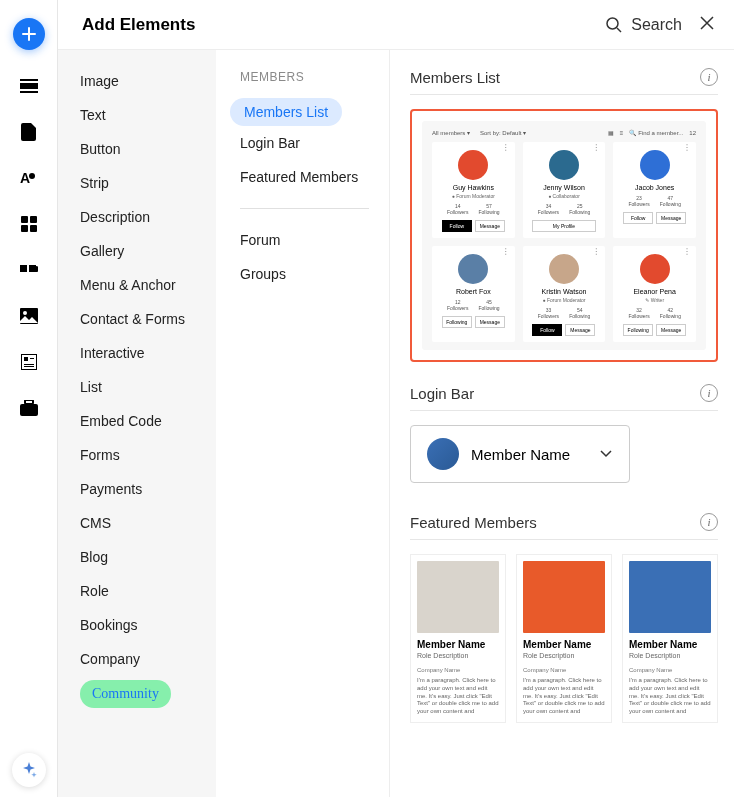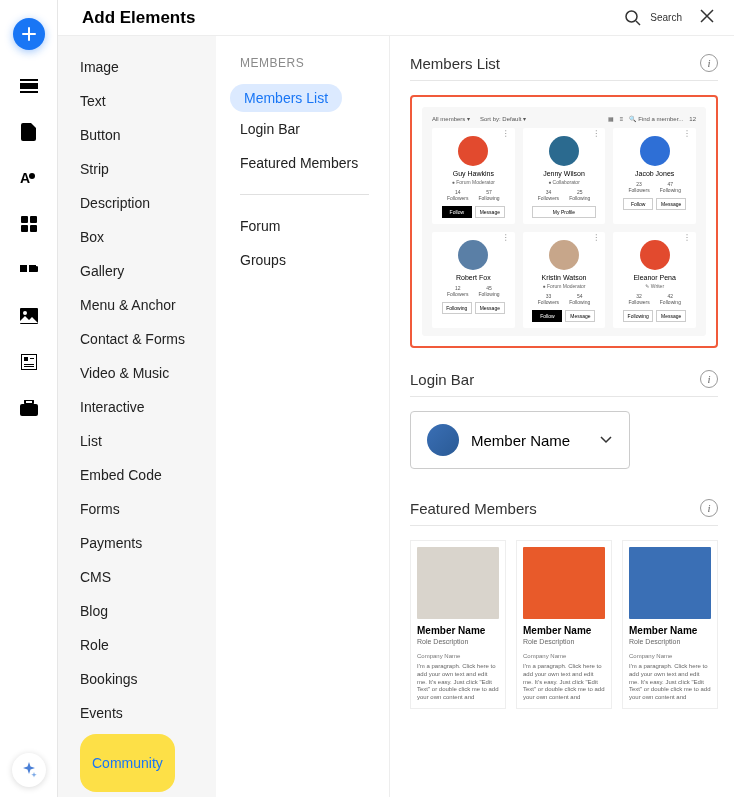--- a/index.html
+++ b/index.html
@@ -6,32 +6,32 @@
     body { font-family: -apple-system, BlinkMacSystemFont, "Segoe UI", Arial, sans-serif; width: 734px; height: 797px; overflow: hidden; display: flex; background: #fff; color: #000; }
     
     
     .icon-rail { width: 58px; background: #fff; border-right: 1px solid #e6e6e6; display: flex; flex-direction: column; align-items: center; padding-top: 18px; gap: 26px; position: relative; }
     .rail-plus { width: 32px; height: 32px; border-radius: 50%; background: #1976f5; display: flex; align-items: center; justify-content: center; color: #fff; box-shadow: 0 2px 8px rgba(25,118,245,0.4); }
     .rail-icon { width: 20px; height: 20px; display: flex; align-items: center; justify-content: center; color: #000; }
     .rail-spark { position: absolute; bottom: 10px; left: 12px; width: 34px; height: 34px; border-radius: 50%; background: #fff; box-shadow: 0 1px 6px rgba(0,0,0,0.15); display: flex; align-items: center; justify-content: center; }
 
     
     .panel { flex: 1; display: flex; flex-direction: column; }
-    .panel-header { height: 36px; display: flex; align-items: center; padding: 0 20px 0 24px; justify-content: space-between; border-bottom: 1px solid #ededed; }
+    .panel-header { height: 50px; display: flex; align-items: center; padding: 0 20px 0 24px; justify-content: space-between; border-bottom: 1px solid #ededed; }
     .panel-title { font-size: 17px; font-weight: 700; }
     .header-right { display: flex; align-items: center; gap: 18px; }
-    .search-group { display: flex; align-items: center; gap: 8px; color: #333; font-size: 10px; cursor: pointer; }
+    .search-group { display: flex; align-items: center; gap: 8px; color: #333; font-size: 16px; cursor: pointer; }
     .close-btn { cursor: pointer; }
 
     .panel-body { flex: 1; display: flex; overflow: hidden; }
 
     
     .cat-col { width: 158px; background: #f6f6f6; padding: 14px 0; overflow-y: auto; }
     .cat-item { padding: 9px 22px; font-size: 14px; color: #222; cursor: pointer; }
-    .cat-item.active { background: #fde047; color: #1976f5; border-radius: 16px; margin: 0 12px; padding: 21px 12px; display: inline-block; }
+    .cat-item.active { background: #86efac; color: #1976f5; border-radius: 16px; margin: 0 12px; padding: 6px 12px; display: inline-block; font-family: Liberation Serif, serif; }
     .cat-active-wrap { padding: 4px 10px; }
 
     
     .sub-col { width: 174px; padding: 20px 0 20px 24px; border-right: 1px solid #ededed; }
     .sub-heading { font-size: 12px; color: #8a8a8a; letter-spacing: 0.5px; margin-bottom: 14px; }
     .sub-item { font-size: 14px; padding: 9px 0; color: #222; cursor: pointer; }
     .sub-item.active { background: #dceaff; color: #1976f5; border-radius: 16px; display: inline-block; padding: 6px 14px; margin-left: -10px; }
     .sub-divider { border: none; border-top: 1px solid #e0e0e0; margin: 14px 20px 14px 0; }
 
     
@@ -165,35 +165,33 @@
   </div>
 
   <div class="panel-body">
 
     <div class="cat-col" id="cat-col">
         <div class="cat-item">Image</div>
         <div class="cat-item">Text</div>
         <div class="cat-item">Button</div>
         <div class="cat-item">Strip</div>
         <div class="cat-item">Description</div>
-        <div class="cat-item">Box</div>
         <div class="cat-item">Gallery</div>
         <div class="cat-item">Menu &amp; Anchor</div>
         <div class="cat-item">Contact &amp; Forms</div>
-        <div class="cat-item">Video &amp; Music</div>
         <div class="cat-item">Interactive</div>
         <div class="cat-item">List</div>
         <div class="cat-item">Embed Code</div>
         <div class="cat-item">Forms</div>
         <div class="cat-item">Payments</div>
         <div class="cat-item">CMS</div>
         <div class="cat-item">Blog</div>
         <div class="cat-item">Role</div>
         <div class="cat-item">Bookings</div>
-        <div class="cat-item">Events</div>
+        <div class="cat-item">Company</div>
         <div class="cat-active-wrap"><div class="cat-item active">Community</div></div>
       </div>
 
     <div class="sub-col">
       <div class="sub-heading">MEMBERS</div>
       <div id="sub-g1"><div class="sub-item active">Members List</div><div class="sub-item">Login Bar</div><div class="sub-item">Featured Members</div></div>
       <hr class="sub-divider">
       <div id="sub-g2">
           <div class="sub-item">Forum</div>
           <div class="sub-item">Groups</div>

